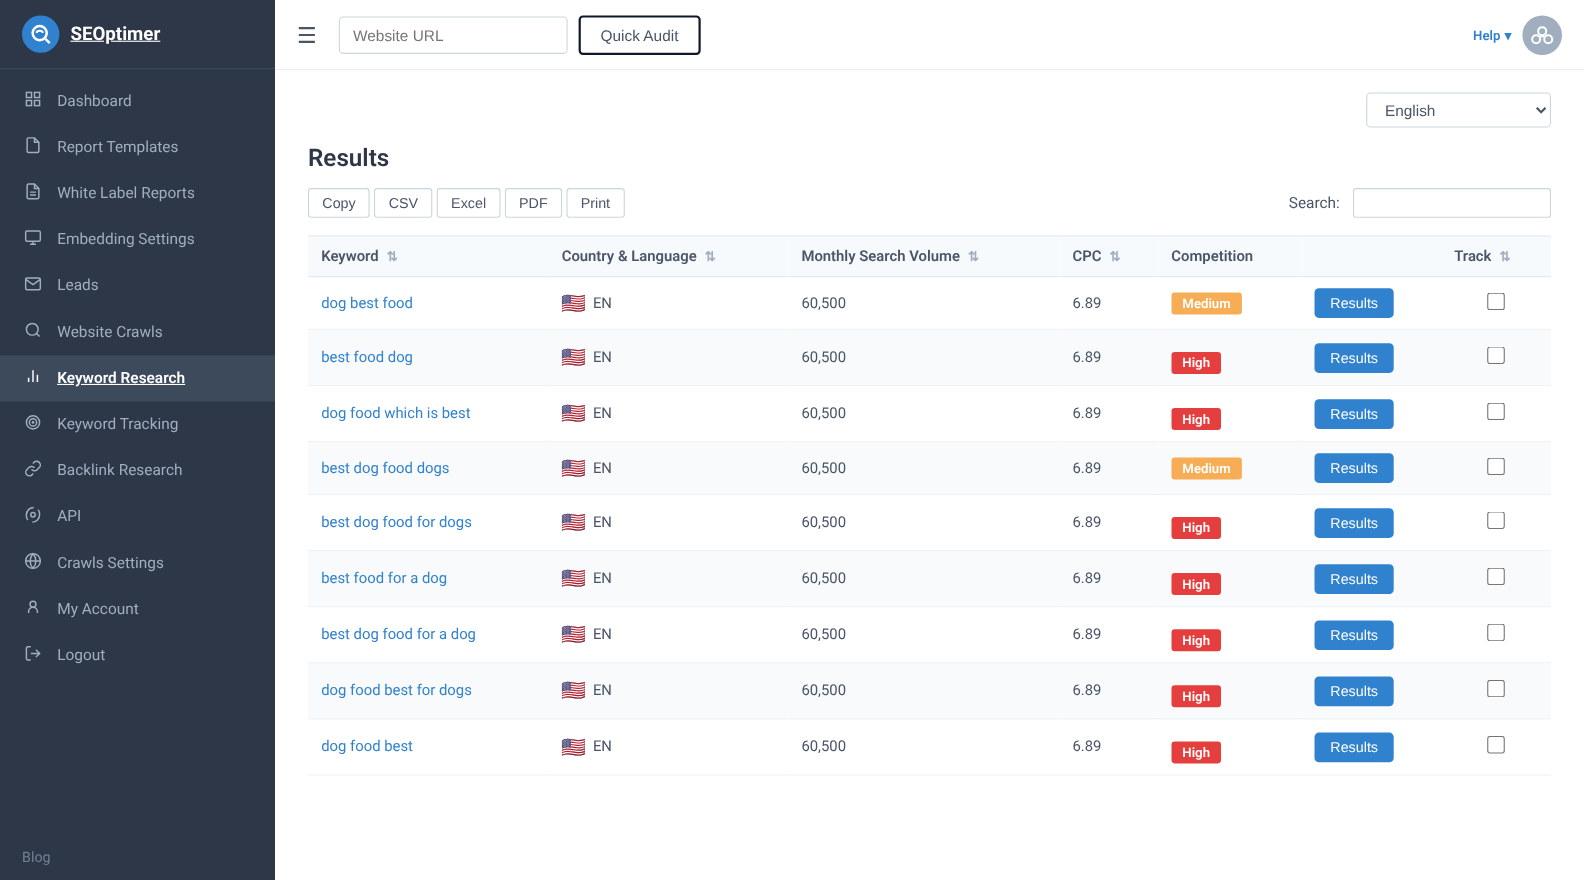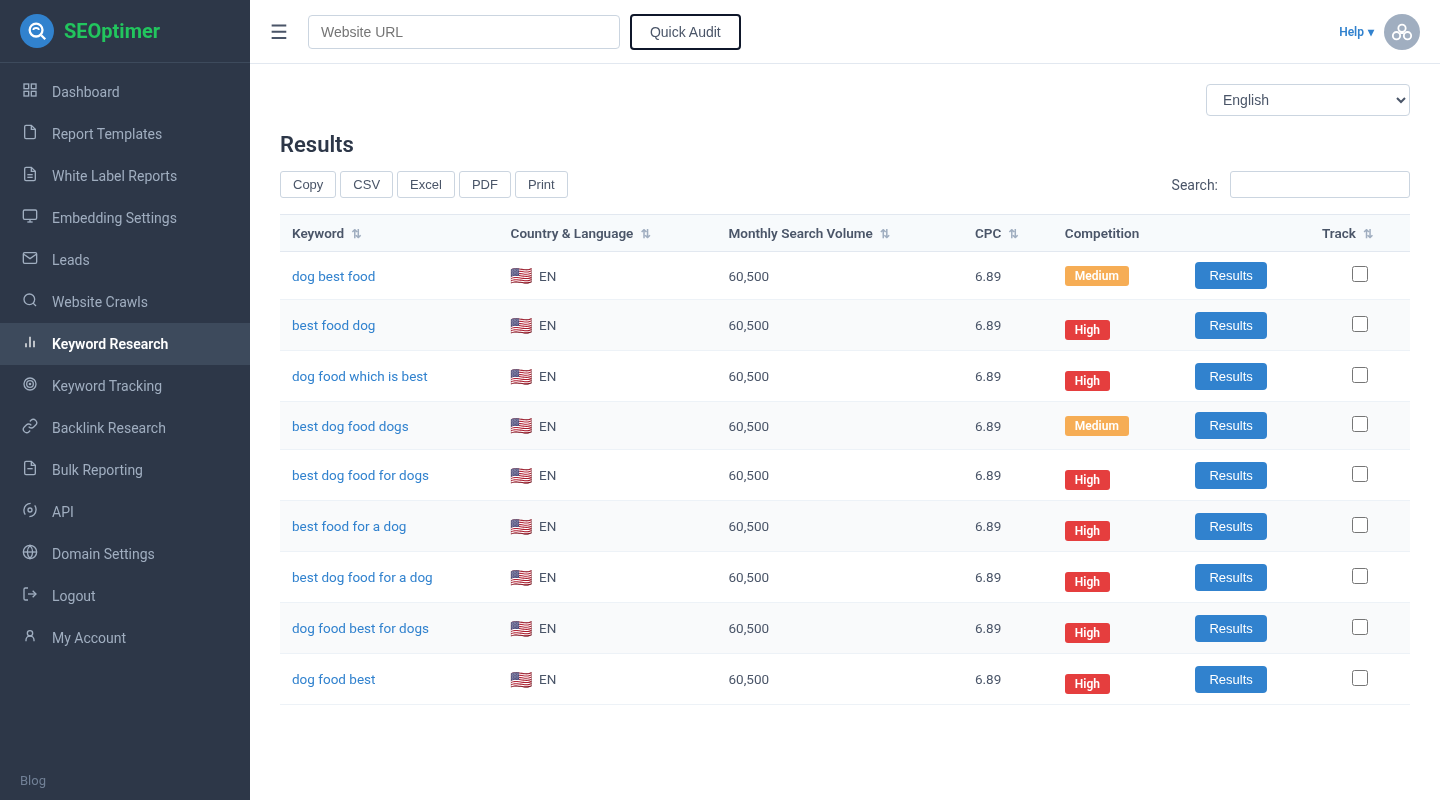--- a/index.html
+++ b/index.html
@@ -23,51 +23,51 @@
       border-bottom: 1px solid #3d4a5c;
     }
     #sidebar .logo-icon {
       width: 34px; height: 34px;
       background: #3182ce;
       border-radius: 50%;
       display: flex; align-items: center; justify-content: center;
       color: white; font-size: 16px; font-weight: bold; margin-right: 10px;
     }
     #sidebar .logo-text {
-      color: #22c55e; font-size: 20px; font-weight: 700;
+      color: #ffffff; font-size: 17px; font-weight: 700; text-decoration: underline;
     }
     #sidebar nav { flex: 1; overflow-y: auto; padding: 8px 0; }
     #sidebar .nav-item {
       display: flex; align-items: center;
       padding: 11px 20px;
       cursor: pointer;
       color: #a0aec0;
       transition: background 0.15s;
       text-decoration: none;
     }
-    #sidebar .nav-item.active { background: #3d4a5c; color: #fff; font-weight: 600; }
+    #sidebar .nav-item.active { background: #3d4a5c; color: #fff; font-weight: 600; text-decoration: underline; }
     #sidebar .nav-item .nav-icon { width: 20px; margin-right: 12px; text-align: center; font-size: 15px; }
     #sidebar .blog-link { padding: 12px 20px; color: #718096; font-size: 13px; cursor: pointer; }
 
     
     #main { flex: 1; display: flex; flex-direction: column; overflow: hidden; background: #fff; }
 
     
     #topbar {
       background: #fff;
       border-bottom: 1px solid #e2e8f0;
       padding: 10px 20px;
       display: flex;
       align-items: center;
       gap: 10px;
       height: 64px;
     }
     #topbar .hamburger { font-size: 20px; color: #4a5568; cursor: pointer; margin-right: 10px; }
     #topbar .url-input {
-      width: 312px;
+      width: 208px;
       border: 1px solid #cbd5e0;
       border-radius: 4px;
       padding: 8px 12px;
       font-size: 14px;
       color: #a0aec0;
       outline: none;
     }
     #topbar .quick-audit-btn {
       background: #fff;
       border: 2px solid #0f172a;
@@ -109,21 +109,21 @@
       margin-bottom: 16px;
     }
     .lang-select {
       border: 1px solid #cbd5e0;
       border-radius: 4px;
       padding: 6px 12px;
       font-size: 14px;
       color: #4a5568;
       background: white;
       cursor: pointer;
-      width: 204px;
+      width: 168px;
     }
 
     
     .results-title {
       font-size: 22px;
       font-weight: 600;
       color: #2d3748;
       margin-bottom: 14px;
     }
 
@@ -292,56 +292,48 @@
       </div>
       <div class="nav-item">
         <span class="nav-icon"><svg width="16" height="16" viewBox="0 0 24 24" fill="none" stroke="currentColor" stroke-width="2">
             <path d="M10 13a5 5 0 0 0 7.54.54l3-3a5 5 0 0 0-7.07-7.07l-1.72 1.71"></path>
             <path d="M14 11a5 5 0 0 0-7.54-.54l-3 3a5 5 0 0 0 7.07 7.07l1.71-1.71"></path>
           </svg></span>
         <span>Backlink Research</span>
       </div>
       <div class="nav-item">
         <span class="nav-icon"><svg width="16" height="16" viewBox="0 0 24 24" fill="none" stroke="currentColor" stroke-width="2">
-            <path d="M14 2H6a2 2 0 0 0-2 2v16a2 2 0 0 0 2 2h12a2 2 0 0 0 2-2V8z"></path>
-            <polyline points="14,2 14,8 20,8"></polyline>
-            <line x1="8" y1="13" x2="16" y2="13"></line>
-          </svg></span>
-        <span>Bulk Reporting</span>
-      </div>
-      <div class="nav-item">
-        <span class="nav-icon"><svg width="16" height="16" viewBox="0 0 24 24" fill="none" stroke="currentColor" stroke-width="2">
             <circle cx="12" cy="12" r="3"></circle>
             <path d="M19.07 4.93A10 10 0 0 1 21 12a10 10 0 0 1-10 10"></path>
             <path d="M4.93 19.07A10 10 0 0 1 3 12a10 10 0 0 1 10-10"></path>
           </svg></span>
         <span>API</span>
       </div>
       <div class="nav-item">
         <span class="nav-icon"><svg width="16" height="16" viewBox="0 0 24 24" fill="none" stroke="currentColor" stroke-width="2">
             <circle cx="12" cy="12" r="10"></circle>
             <line x1="2" y1="12" x2="22" y2="12"></line>
             <path d="M12 2a15.3 15.3 0 0 1 4 10 15.3 15.3 0 0 1-4 10 15.3 15.3 0 0 1-4-10 15.3 15.3 0 0 1 4-10z"></path>
           </svg></span>
-        <span>Domain Settings</span>
+        <span>Crawls Settings</span>
+      </div>
+      <div class="nav-item">
+        <span class="nav-icon"><svg width="16" height="16" viewBox="0 0 24 24" fill="none" stroke="currentColor" stroke-width="2">
+            <circle cx="12" cy="8" r="4"></circle>
+            <path d="M6 20v-2a6 6 0 0 1 12 0v2"></path>
+          </svg></span>
+        <span>My Account</span>
       </div>
       <div class="nav-item">
         <span class="nav-icon"><svg width="16" height="16" viewBox="0 0 24 24" fill="none" stroke="currentColor" stroke-width="2">
             <path d="M9 21H5a2 2 0 0 1-2-2V5a2 2 0 0 1 2-2h4"></path>
             <polyline points="16,17 21,12 16,7"></polyline>
             <line x1="21" y1="12" x2="9" y2="12"></line>
           </svg></span>
         <span>Logout</span>
-      </div>
-      <div class="nav-item">
-        <span class="nav-icon"><svg width="16" height="16" viewBox="0 0 24 24" fill="none" stroke="currentColor" stroke-width="2">
-            <circle cx="12" cy="8" r="4"></circle>
-            <path d="M6 20v-2a6 6 0 0 1 12 0v2"></path>
-          </svg></span>
-        <span>My Account</span>
       </div>
     </nav>
   <div class="blog-link">Blog</div>
 </div>
 
 <div id="main">
 
   <div id="topbar">
     <span class="hamburger">☰</span>
     <input class="url-input" type="text" placeholder="Website URL" style="">

